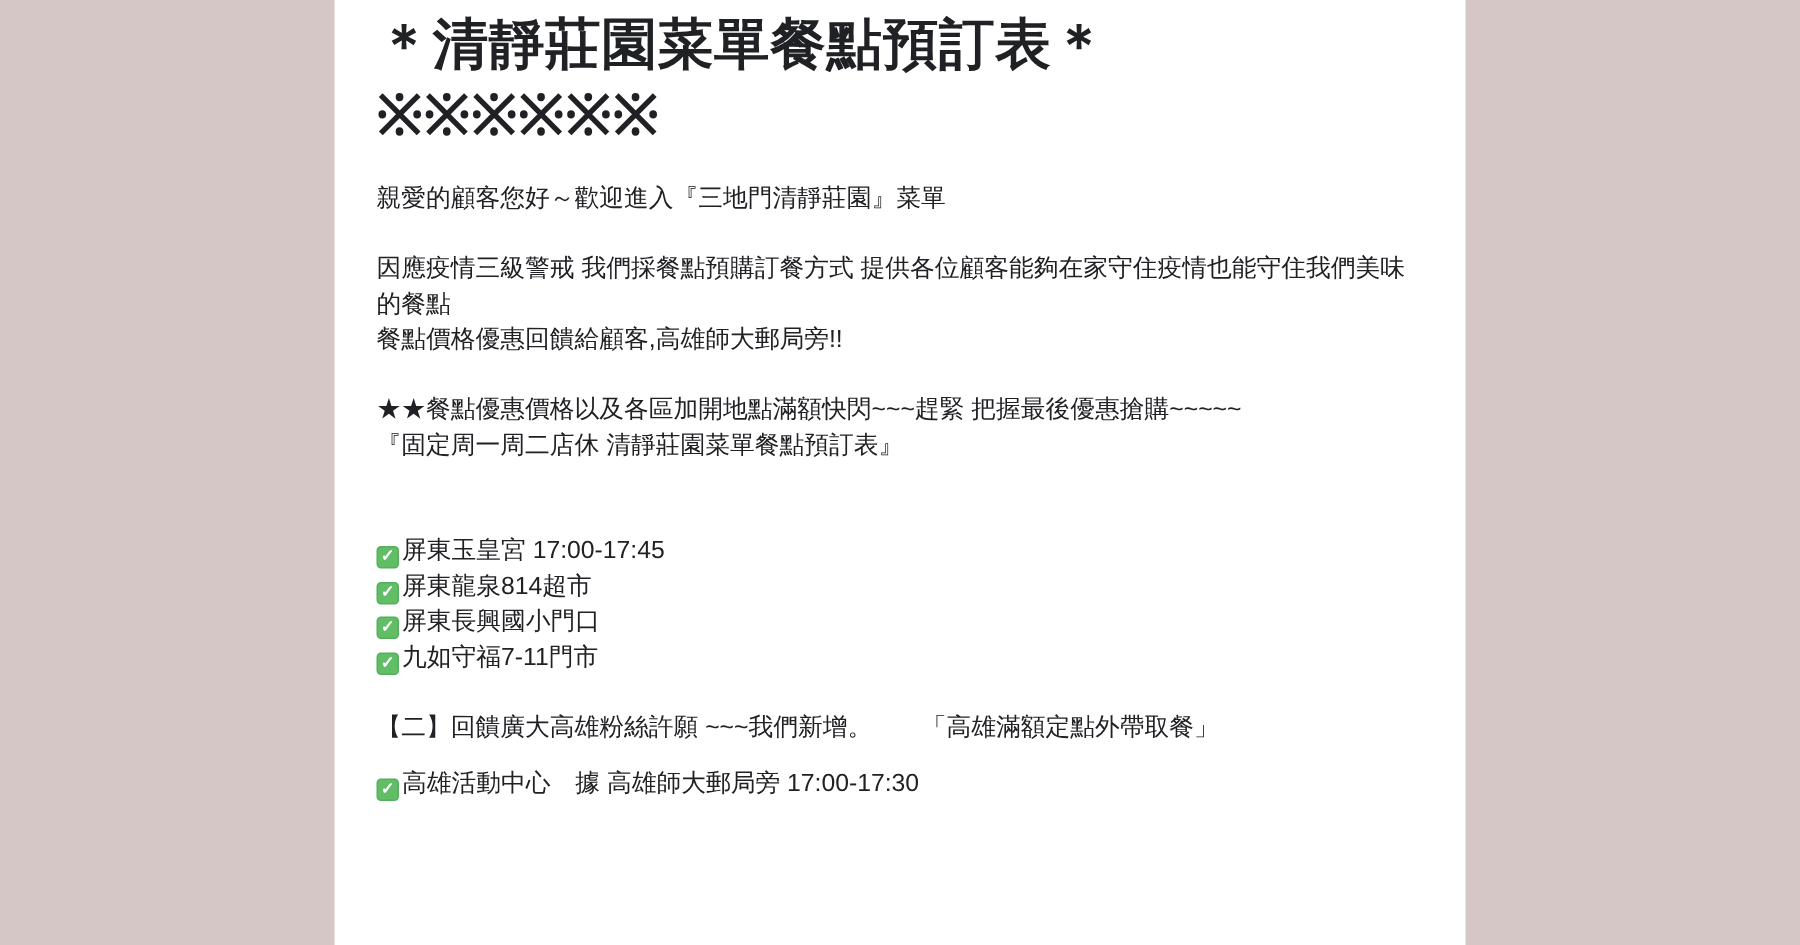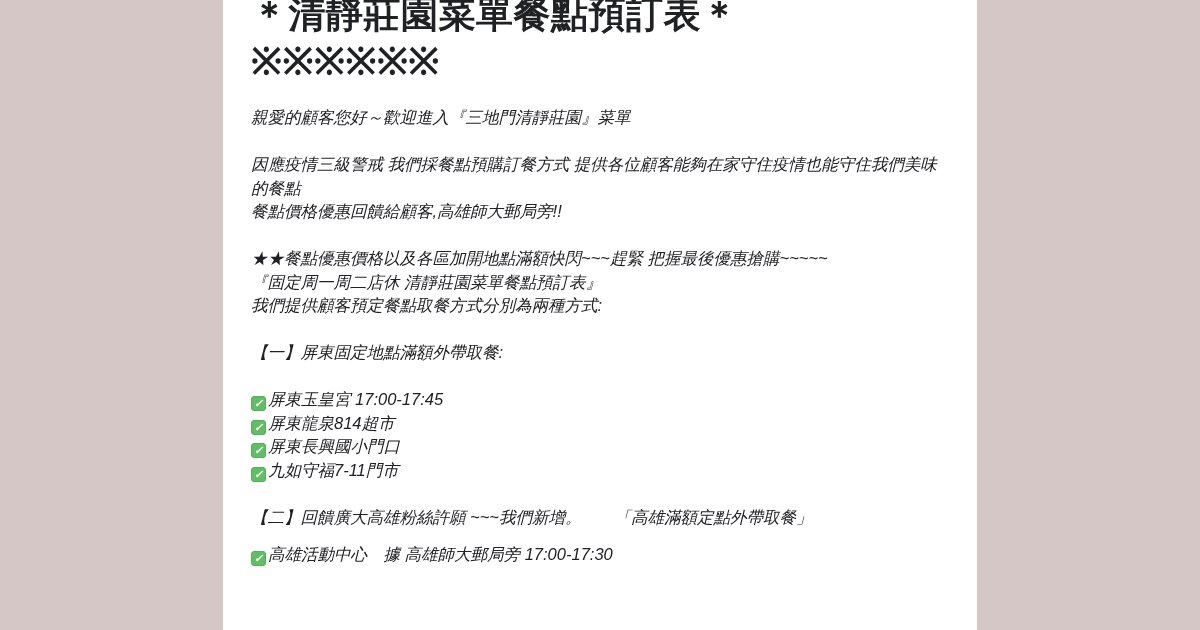--- a/index.html
+++ b/index.html
@@ -16,39 +16,38 @@
     color: #202124;
   }
   .card {
     position: absolute;
     left: 223px;
     top: 0;
     width: 754px;
     height: 630px;
     background: #ffffff;
     box-sizing: border-box;
-    padding: 0 28px;
+    padding: 15px 28px;
     overflow: hidden;
   }
   .title {
     font-size: 37px;
     line-height: 47px;
     font-weight: 700;
     margin: -9px 0 0 0;
     letter-spacing: 0.5px;
   }
   .desc {
     margin-top: 21px;
     font-size: 16.5px;
     line-height: 23.5px;
   }
   .desc p {
     margin: 0;
     min-height: 23.5px;
-    font-style: italic;
   }
   .desc p.blank {
     min-height: 23.5px;
   }
   .desc p.blank-sm {
     min-height: 14px;
   }
   .item .check {
     display: inline-block;
     width: 15px;
@@ -80,24 +79,22 @@
     <p>親愛的顧客您好～歡迎進入『三地門清靜莊園』菜單</p>
     <p class="blank"></p>
 
     <p>因應疫情三級警戒 我們採餐點預購訂餐方式 提供各位顧客能夠在家守住疫情也能守住我們美味</p>
     <p>的餐點</p>
     <p>餐點價格優惠回饋給顧客,高雄師大郵局旁!!</p>
     <p class="blank"></p>
 
     <p>★★餐點優惠價格以及各區加開地點滿額快閃~~~趕緊 把握最後優惠搶購~~~~~</p>
     <p>『固定周一周二店休 清靜莊園菜單餐點預訂表』</p>
-    <p>我們提供顧客預定餐點取餐方式分別為兩種方式:</p>
     <p class="blank"></p>
 
-    <p>【一】屏東固定地點滿額外帶取餐:</p>
     <p class="blank"></p>
 
     <p class="item"><span class="check">✓</span><span>屏東玉皇宮 17:00-17:45</span></p>
     <p class="item"><span class="check">✓</span><span>屏東龍泉814超市</span></p>
     <p class="item"><span class="check">✓</span><span>屏東長興國小門口</span></p>
     <p class="item"><span class="check">✓</span><span>九如守福7-11門市</span></p>
     <p class="blank"></p>
 
     <p>【二】回饋廣大高雄粉絲許願 ~~~我們新增。　　「高雄滿額定點外帶取餐」</p>
     <p class="blank blank-sm"></p>

